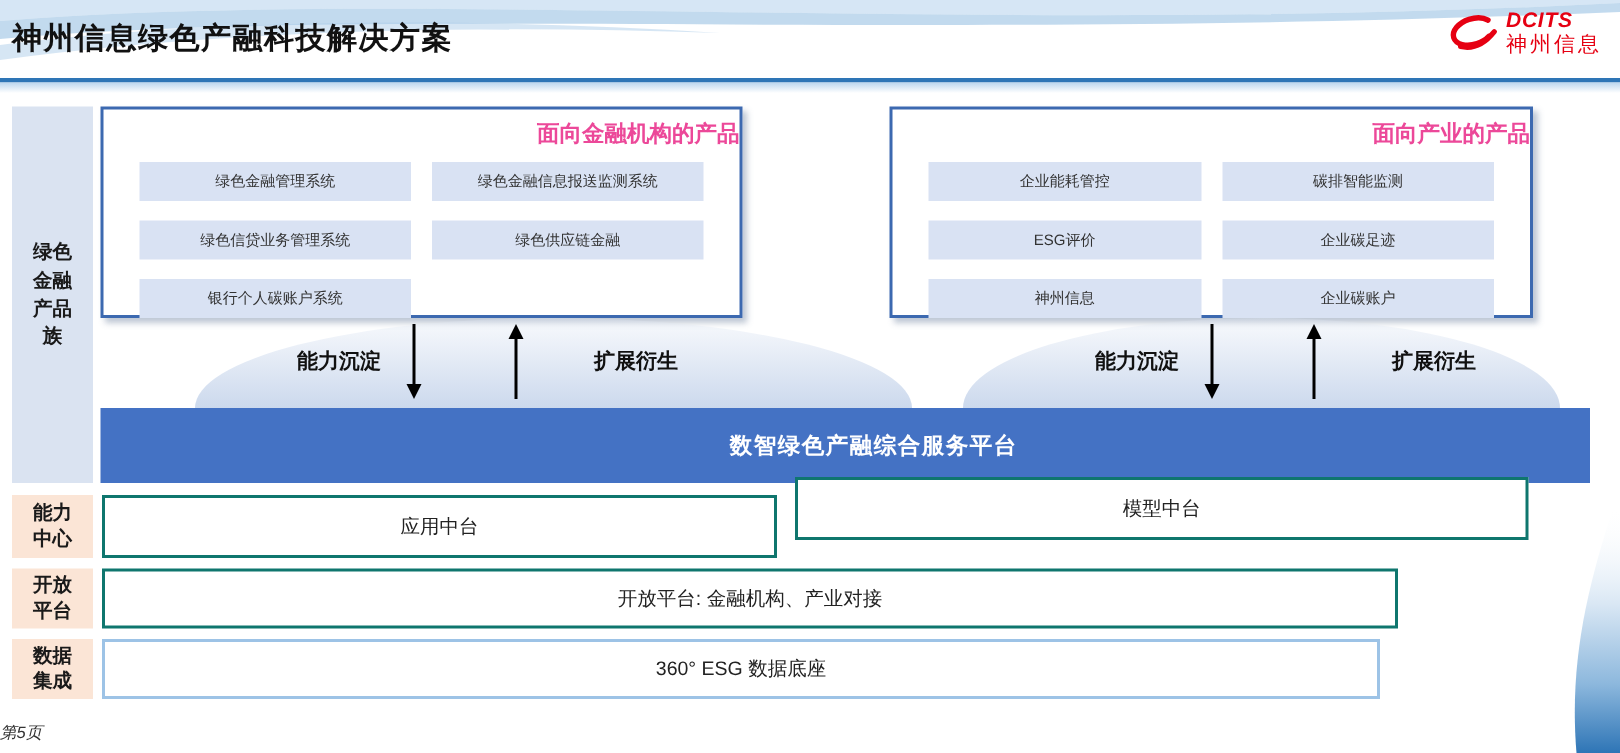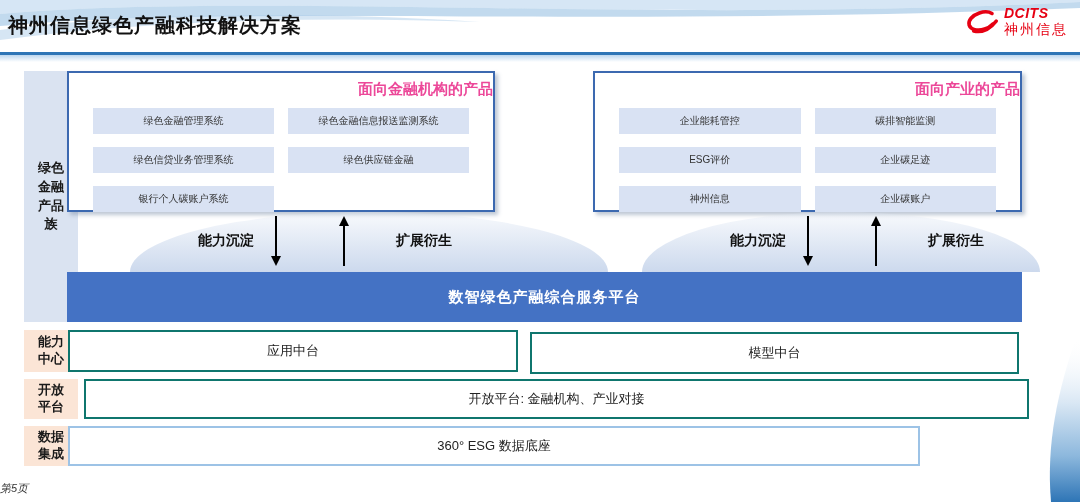--- a/index.html
+++ b/index.html
@@ -11,21 +11,21 @@
   .page-title{position:absolute;left:8px;top:12px;font-size:20px;font-weight:bold;color:#111;letter-spacing:1px;}
   .top-rule{position:absolute;left:0;top:52px;width:1080px;height:3px;background:#2e75b6;}
   .top-rule-glow{position:absolute;left:0;top:55px;width:1080px;height:7px;
     background:linear-gradient(to bottom,#bcd6ee,rgba(255,255,255,0));}
   .logo{position:absolute;right:12px;top:6px;display:flex;align-items:center;gap:4px;}
   .logo-text{display:flex;flex-direction:column;line-height:1;}
   .logo-name{color:#e60012;font-weight:bold;font-style:italic;font-size:14px;letter-spacing:.5px;}
   .logo-sub{color:#e60012;font-size:14px;letter-spacing:2px;margin-top:2px;}
 
   
-  .side{position:absolute;left:24px;width:54px;display:flex;align-items:center;justify-content:center;
+  .side{position:absolute;left:8px;width:54px;display:flex;align-items:center;justify-content:center;
     font-weight:bold;color:#1a1a1a;text-align:center;}
   .side-blue{background:#dae3f1;}
   .side-peach{background:#fbe5d6;}
   .side-vert{font-size:13px;line-height:1.45;width:2.2em;margin:0 auto;}
   .side-two{font-size:13px;line-height:1.3;width:2.2em;margin:0 auto;}
 
   
   .group{position:absolute;top:71px;height:141px;background:#fff;border:2px solid #3c69b0;
     box-shadow:3px 3px 4px rgba(110,130,160,.45);box-sizing:border-box;}
   .group-title{text-align:right;font-size:15px;font-weight:bold;color:#ec4899;padding-top:7px;height:25px;}
@@ -38,21 +38,21 @@
     background:linear-gradient(to bottom,rgba(228,235,246,.25),#ccd9ed);
     border-radius:50% 50% 0 0 / 100% 100% 0 0;}
   .flow-zone{position:absolute;top:210px;height:62px;display:flex;align-items:center;gap:16px;}
   .flow-label{font-size:14px;font-weight:bold;color:#111;white-space:nowrap;margin-left:30px;}
   .arrow-svg{display:block;}
   .up-gap{margin-left:40px;}
 
   
   .platform-bar{position:absolute;left:67px;top:272px;width:955px;height:50px;background:#4472c4;
     display:flex;align-items:center;justify-content:center;color:#fff;font-size:15px;font-weight:bold;
-    letter-spacing:1px;}
+    letter-spacing:1px;padding-left:38px;}
 
   
   .wbox{position:absolute;background:#fff;border:2px solid #0f766e;box-sizing:border-box;
     display:flex;align-items:center;justify-content:center;font-size:13px;color:#222;}
   .wbox-light{border-color:#9dc3e6;}
 
   
   .footer-page{position:absolute;left:0;right:0;bottom:6px;
     font-size:11px;font-style:italic;color:#333;}
 
@@ -152,25 +152,25 @@
     <span class="flow-label">扩展衍生</span>
   </div>
 
   <div class="platform-bar">
     <span>数智绿色产融综合服务平台</span>
   </div>
 
   <div class="wbox" style="left:68px;top:330px;width:450px;height:42px;">
     <span>应用中台</span>
   </div>
-  <div class="wbox" style="left:530px;top:332px;width:489px;height:42px;">
+  <div class="wbox" style="left:530px;top:318px;width:489px;height:42px;">
     <span>模型中台</span>
   </div>
 
-  <div class="wbox" style="left:84px;top:379px;width:945px;height:40px;">
+  <div class="wbox" style="left:68px;top:379px;width:864px;height:40px;">
     <span>开放平台: 金融机构、产业对接</span>
   </div>
 
   <div class="wbox wbox-light" style="left:68px;top:426px;width:852px;height:40px;">
     <span>360° ESG 数据底座</span>
   </div>
 
   <div class="footer-page">第5页</div>
 
   <svg class="swoosh" width="52" height="165" viewBox="0 0 52 165">

